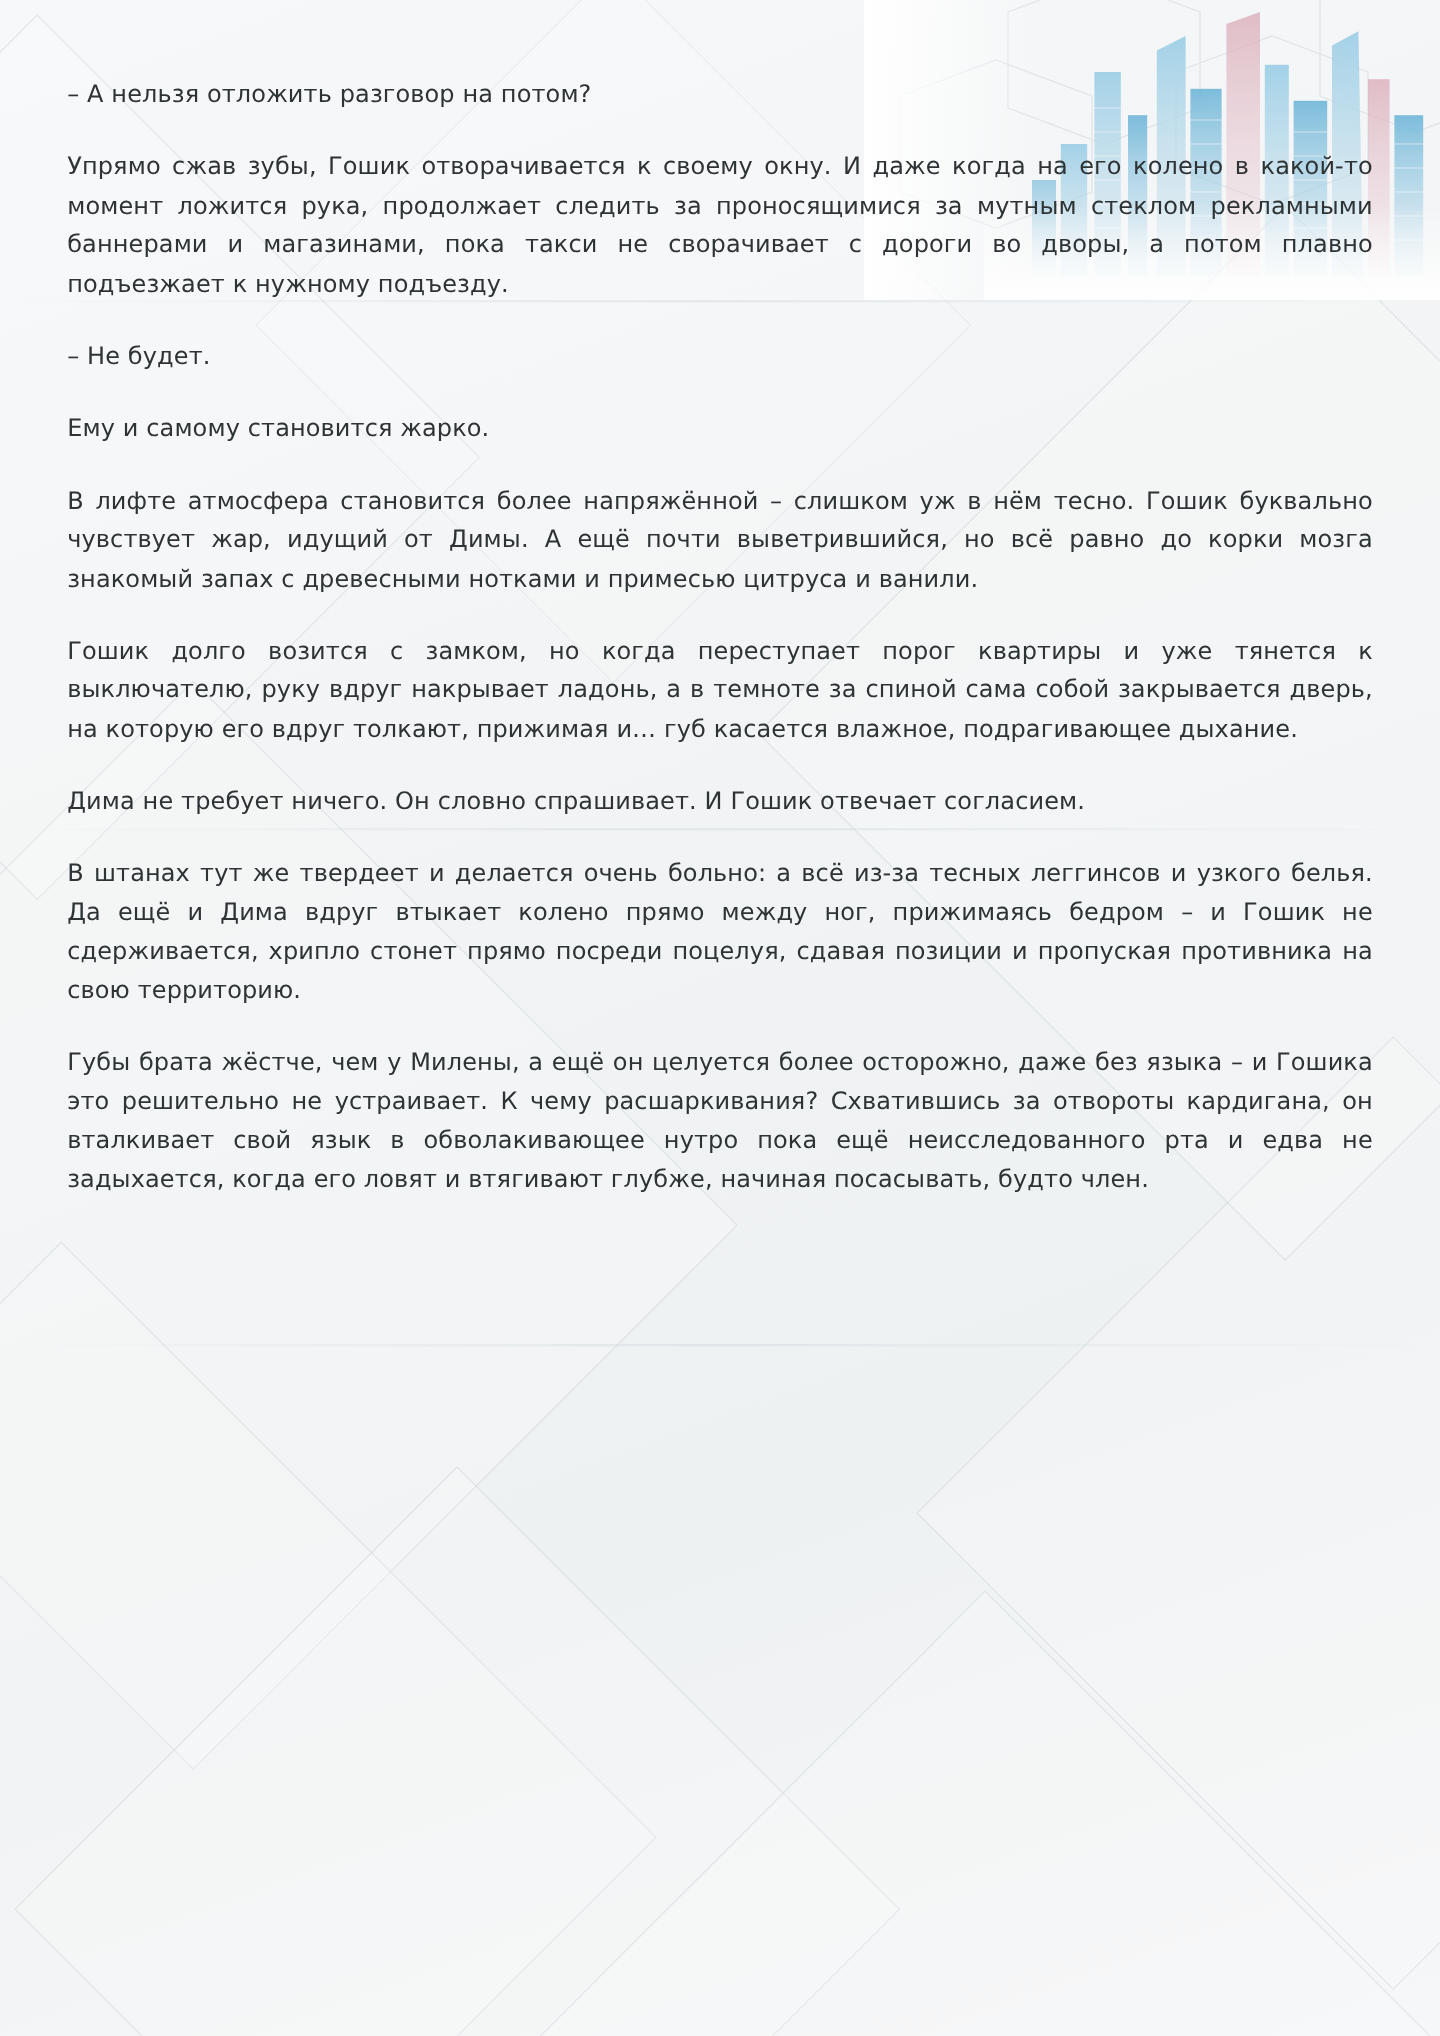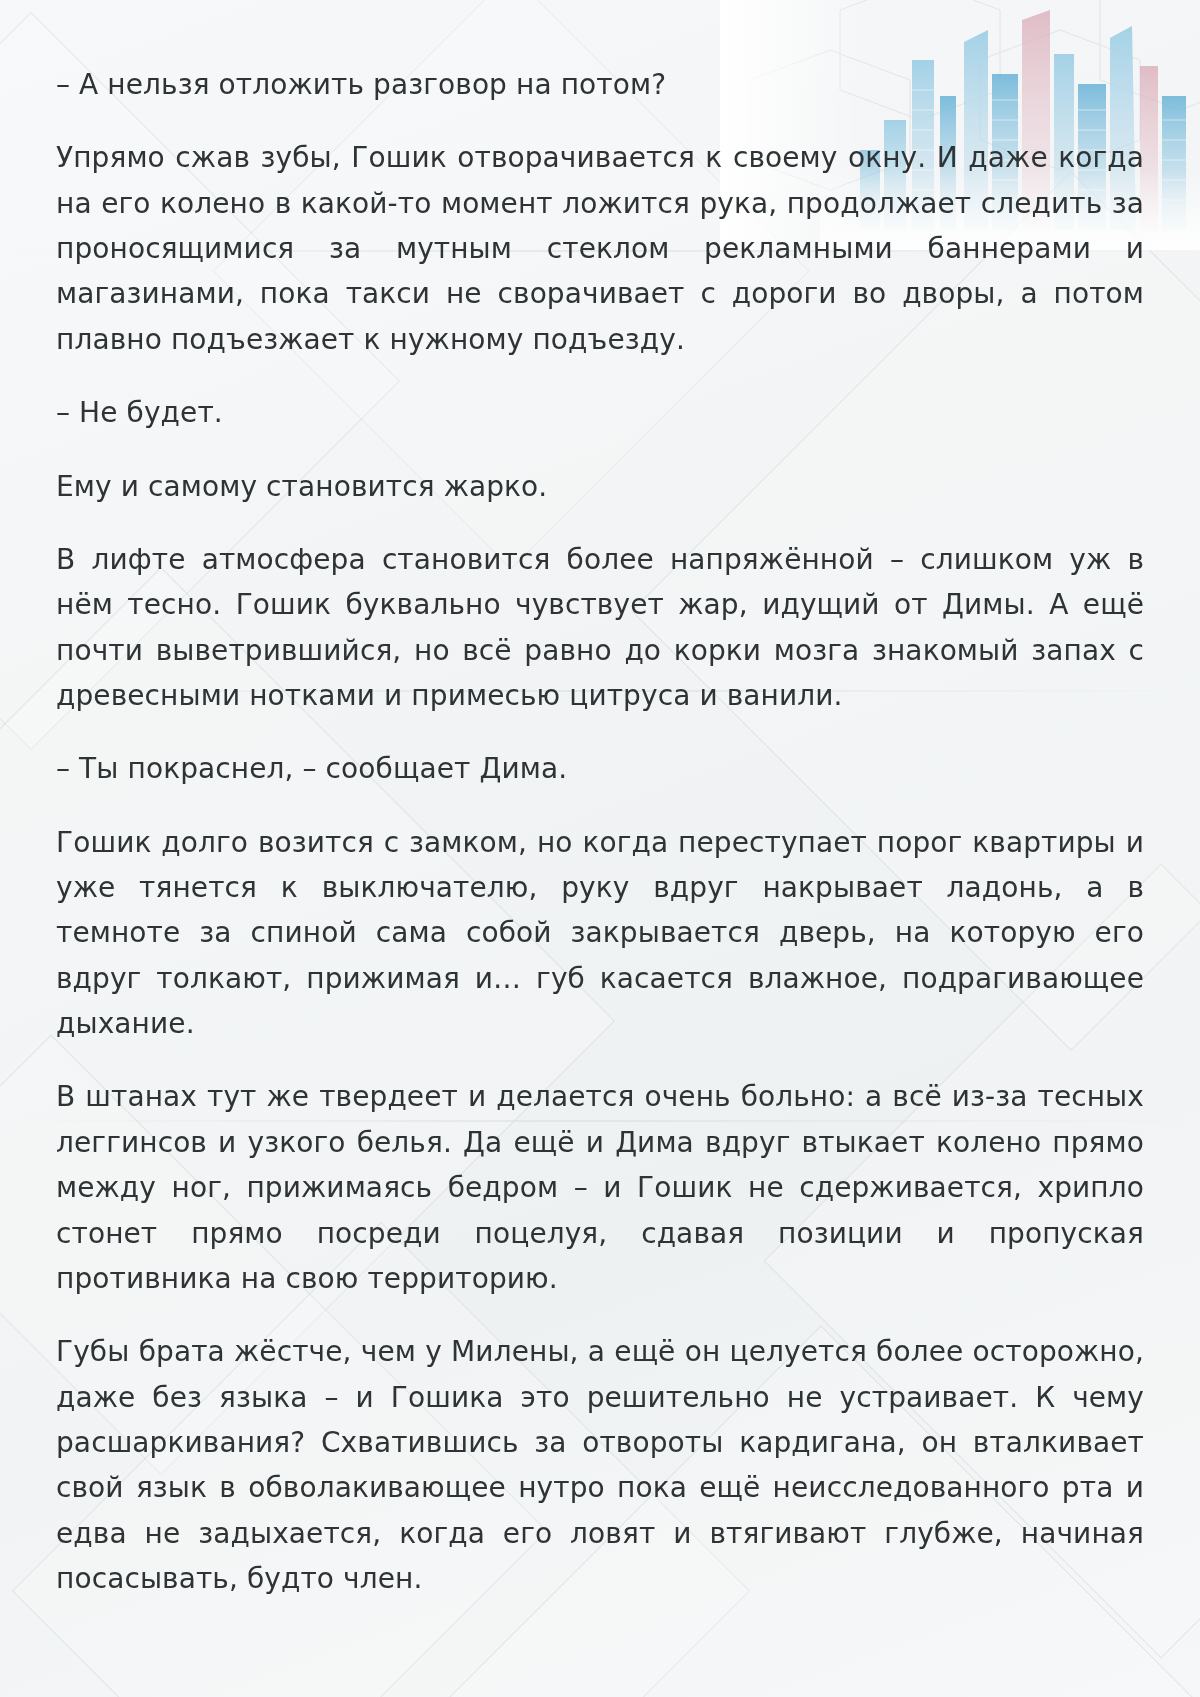--- a/index.html
+++ b/index.html
@@ -65,21 +65,21 @@
   .skyline svg { display: block; }
 
   
   .page {
     position: relative;
     z-index: 2;
     padding: 62px 56px 40px 56px;
     box-sizing: border-box;
   }
   .para {
-    font-size: 28px;
+    font-size: 20px;
     line-height: 1.62;
     color: #2e3335;
     text-align: justify;
     margin: 0 0 28px 0;
     letter-spacing: 0.1px;
     font-weight: 400;
   }
   .para.short { text-align: left; }
 </style>
 </head>
@@ -158,17 +158,17 @@
     </svg>
   </div>
 </div>
 
 <div class="page">
   <p class="para short">– А нельзя отложить разговор на потом?</p>
   <p class="para">Упрямо сжав зубы, Гошик отворачивается к своему окну. И даже когда на его колено в какой-то момент ложится рука, продолжает следить за проносящимися за мутным стеклом рекламными баннерами и магазинами, пока такси не сворачивает с дороги во дворы, а потом плавно подъезжает к нужному подъезду.</p>
   <p class="para short">– Не будет.</p>
   <p class="para short">Ему и самому становится жарко.</p>
   <p class="para">В лифте атмосфера становится более напряжённой – слишком уж в нём тесно. Гошик буквально чувствует жар, идущий от Димы. А ещё почти выветрившийся, но всё равно до корки мозга знакомый запах с древесными нотками и примесью цитруса и ванили.</p>
-  <p class="para short">– Ты покраснел, – сообщает Дима.</p>
   <p class="para">Гошик долго возится с замком, но когда переступает порог квартиры и уже тянется к выключателю, руку вдруг накрывает ладонь, а в темноте за спиной сама собой закрывается дверь, на которую его вдруг толкают, прижимая и… губ касается влажное, подрагивающее дыхание.</p>
+  <p class="para short">Дима не требует ничего. Он словно спрашивает. И Гошик отвечает согласием.</p>
   <p class="para">В штанах тут же твердеет и делается очень больно: а всё из-за тесных леггинсов и узкого белья. Да ещё и Дима вдруг втыкает колено прямо между ног, прижимаясь бедром – и Гошик не сдерживается, хрипло стонет прямо посреди поцелуя, сдавая позиции и пропуская противника на свою территорию.</p>
   <p class="para">Губы брата жёстче, чем у Милены, а ещё он целуется более осторожно, даже без языка – и Гошика это решительно не устраивает. К чему расшаркивания? Схватившись за отвороты кардигана, он вталкивает свой язык в обволакивающее нутро пока ещё неисследованного рта и едва не задыхается, когда его ловят и втягивают глубже, начиная посасывать, будто член.</p>
 </div>
 
 </body></html>

